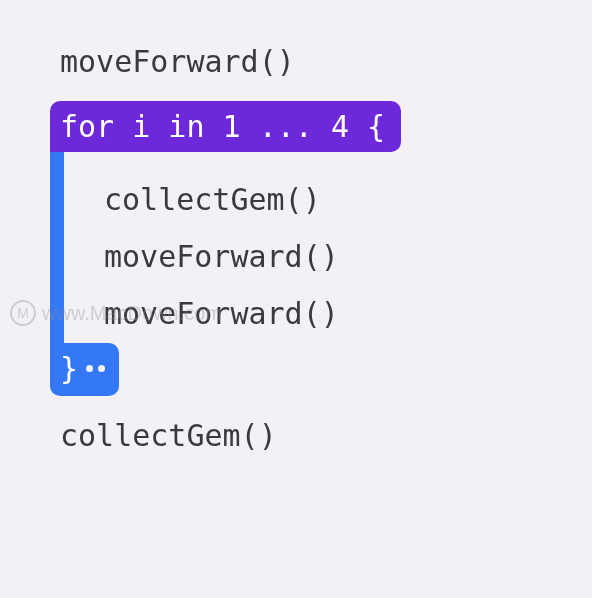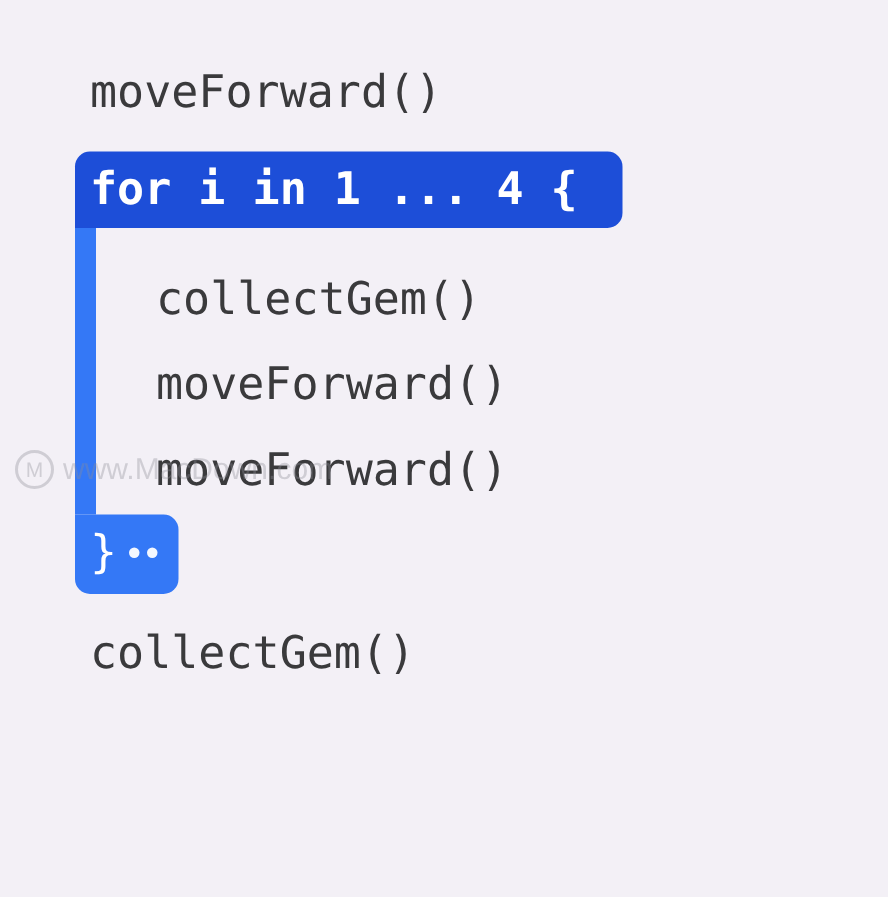--- a/index.html
+++ b/index.html
@@ -17,28 +17,27 @@
   .code-area {
     display: flex;
     flex-direction: column;
     gap: 18px;
   }
   .plain-line {
     padding: 4px 10px;
     white-space: pre;
   }
   .for-header {
-    background: #1d4ed8;
+    background: #6d28d9;
     color: #ffffff;
-    padding: 8px 30px 8px 10px;
+    padding: 8px 16px 8px 10px;
     border-radius: 10px 10px 10px 0;
     white-space: pre;
     display: inline-block;
     width: fit-content;
-    font-weight: bold;
   }
   .for-body {
     display: flex;
     align-items: stretch;
   }
   .for-rail {
     width: 14px;
     background: #3478f6;
     margin-top: -18px;
     border-bottom-left-radius: 0;

